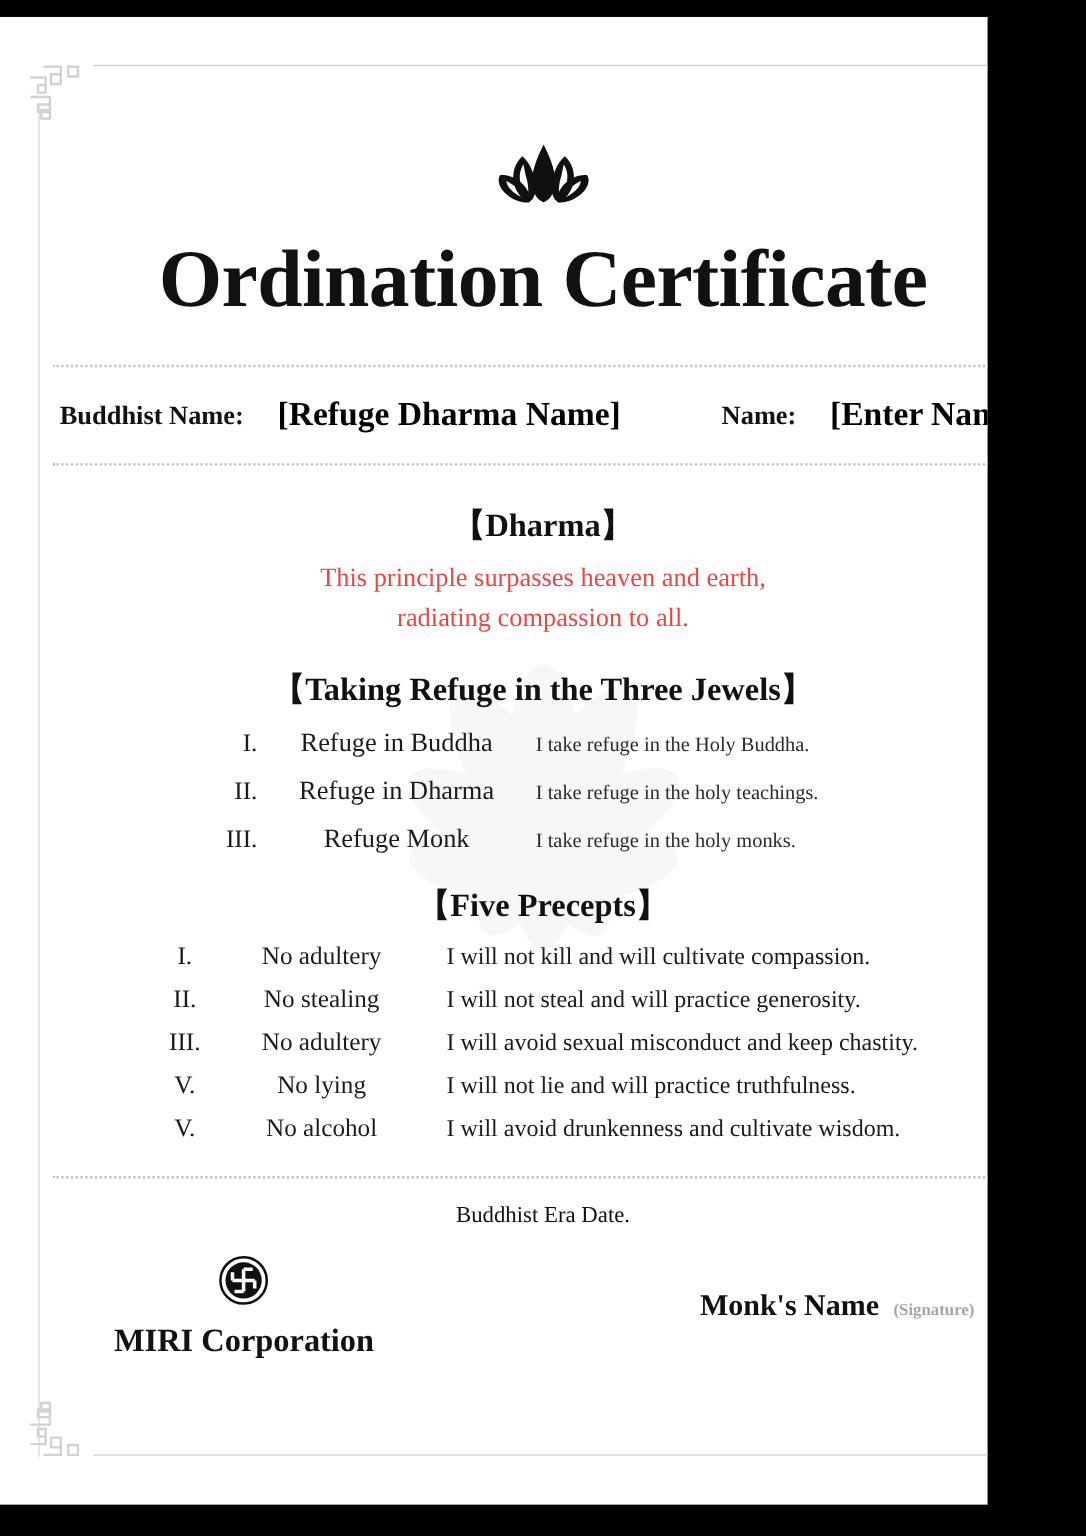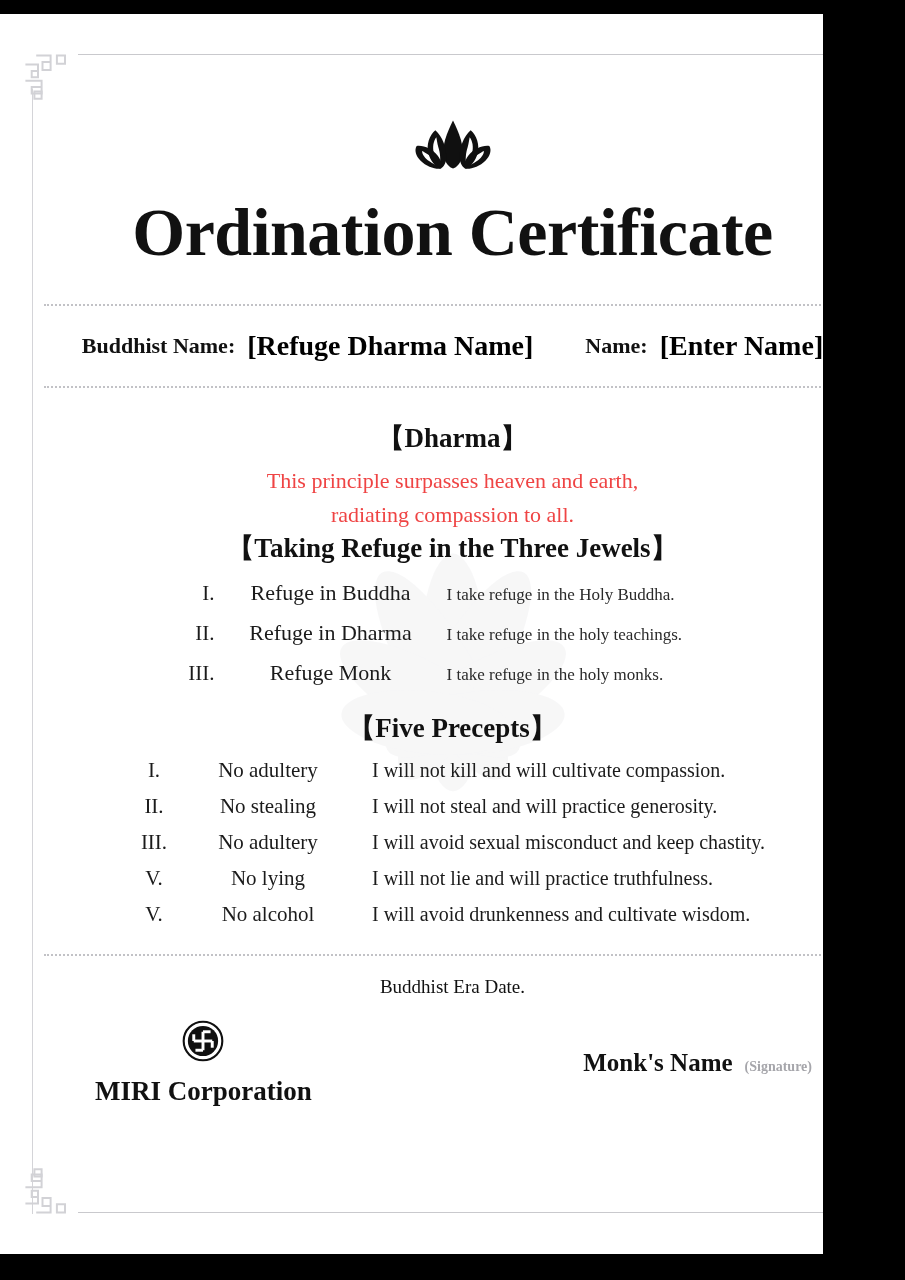--- a/index.html
+++ b/index.html
@@ -121,21 +121,21 @@
   .dotted-rule.r1 { margin-top: 36px; }
   .dotted-rule.r2 { margin-top: 0; }
   .dotted-rule.r3 { margin-top: 0; }
 
   
   .name-band {
     height: 80px;
     display: flex;
     align-items: center;
     justify-content: center;
-    gap: 0;
+    gap: 16px;
     text-align: center;
   }
   .name-label {
     font-size: 22px;
     font-weight: bold;
     color: #111111;
   }
   .name-value {
     font-size: 28px;
     font-weight: bold;
@@ -156,21 +156,21 @@
   }
   .dharma-block { margin-top: 32px; }
   .dharma-line {
     font-size: 22px;
     color: #ef4444;
     line-height: 1.42;
     margin-top: 9px;
   }
   .dharma-line.l2 { margin-top: 2px; }
 
-  .jewels-block { }
+  .jewels-block { margin-top: 26px; }
   .jewels-list { margin-top: 12px; }
   .jewel-row {
     display: flex;
     align-items: baseline;
     justify-content: center;
     margin-top: 14px;
   }
   .jewel-num {
     width: 46px;
     text-align: right;

